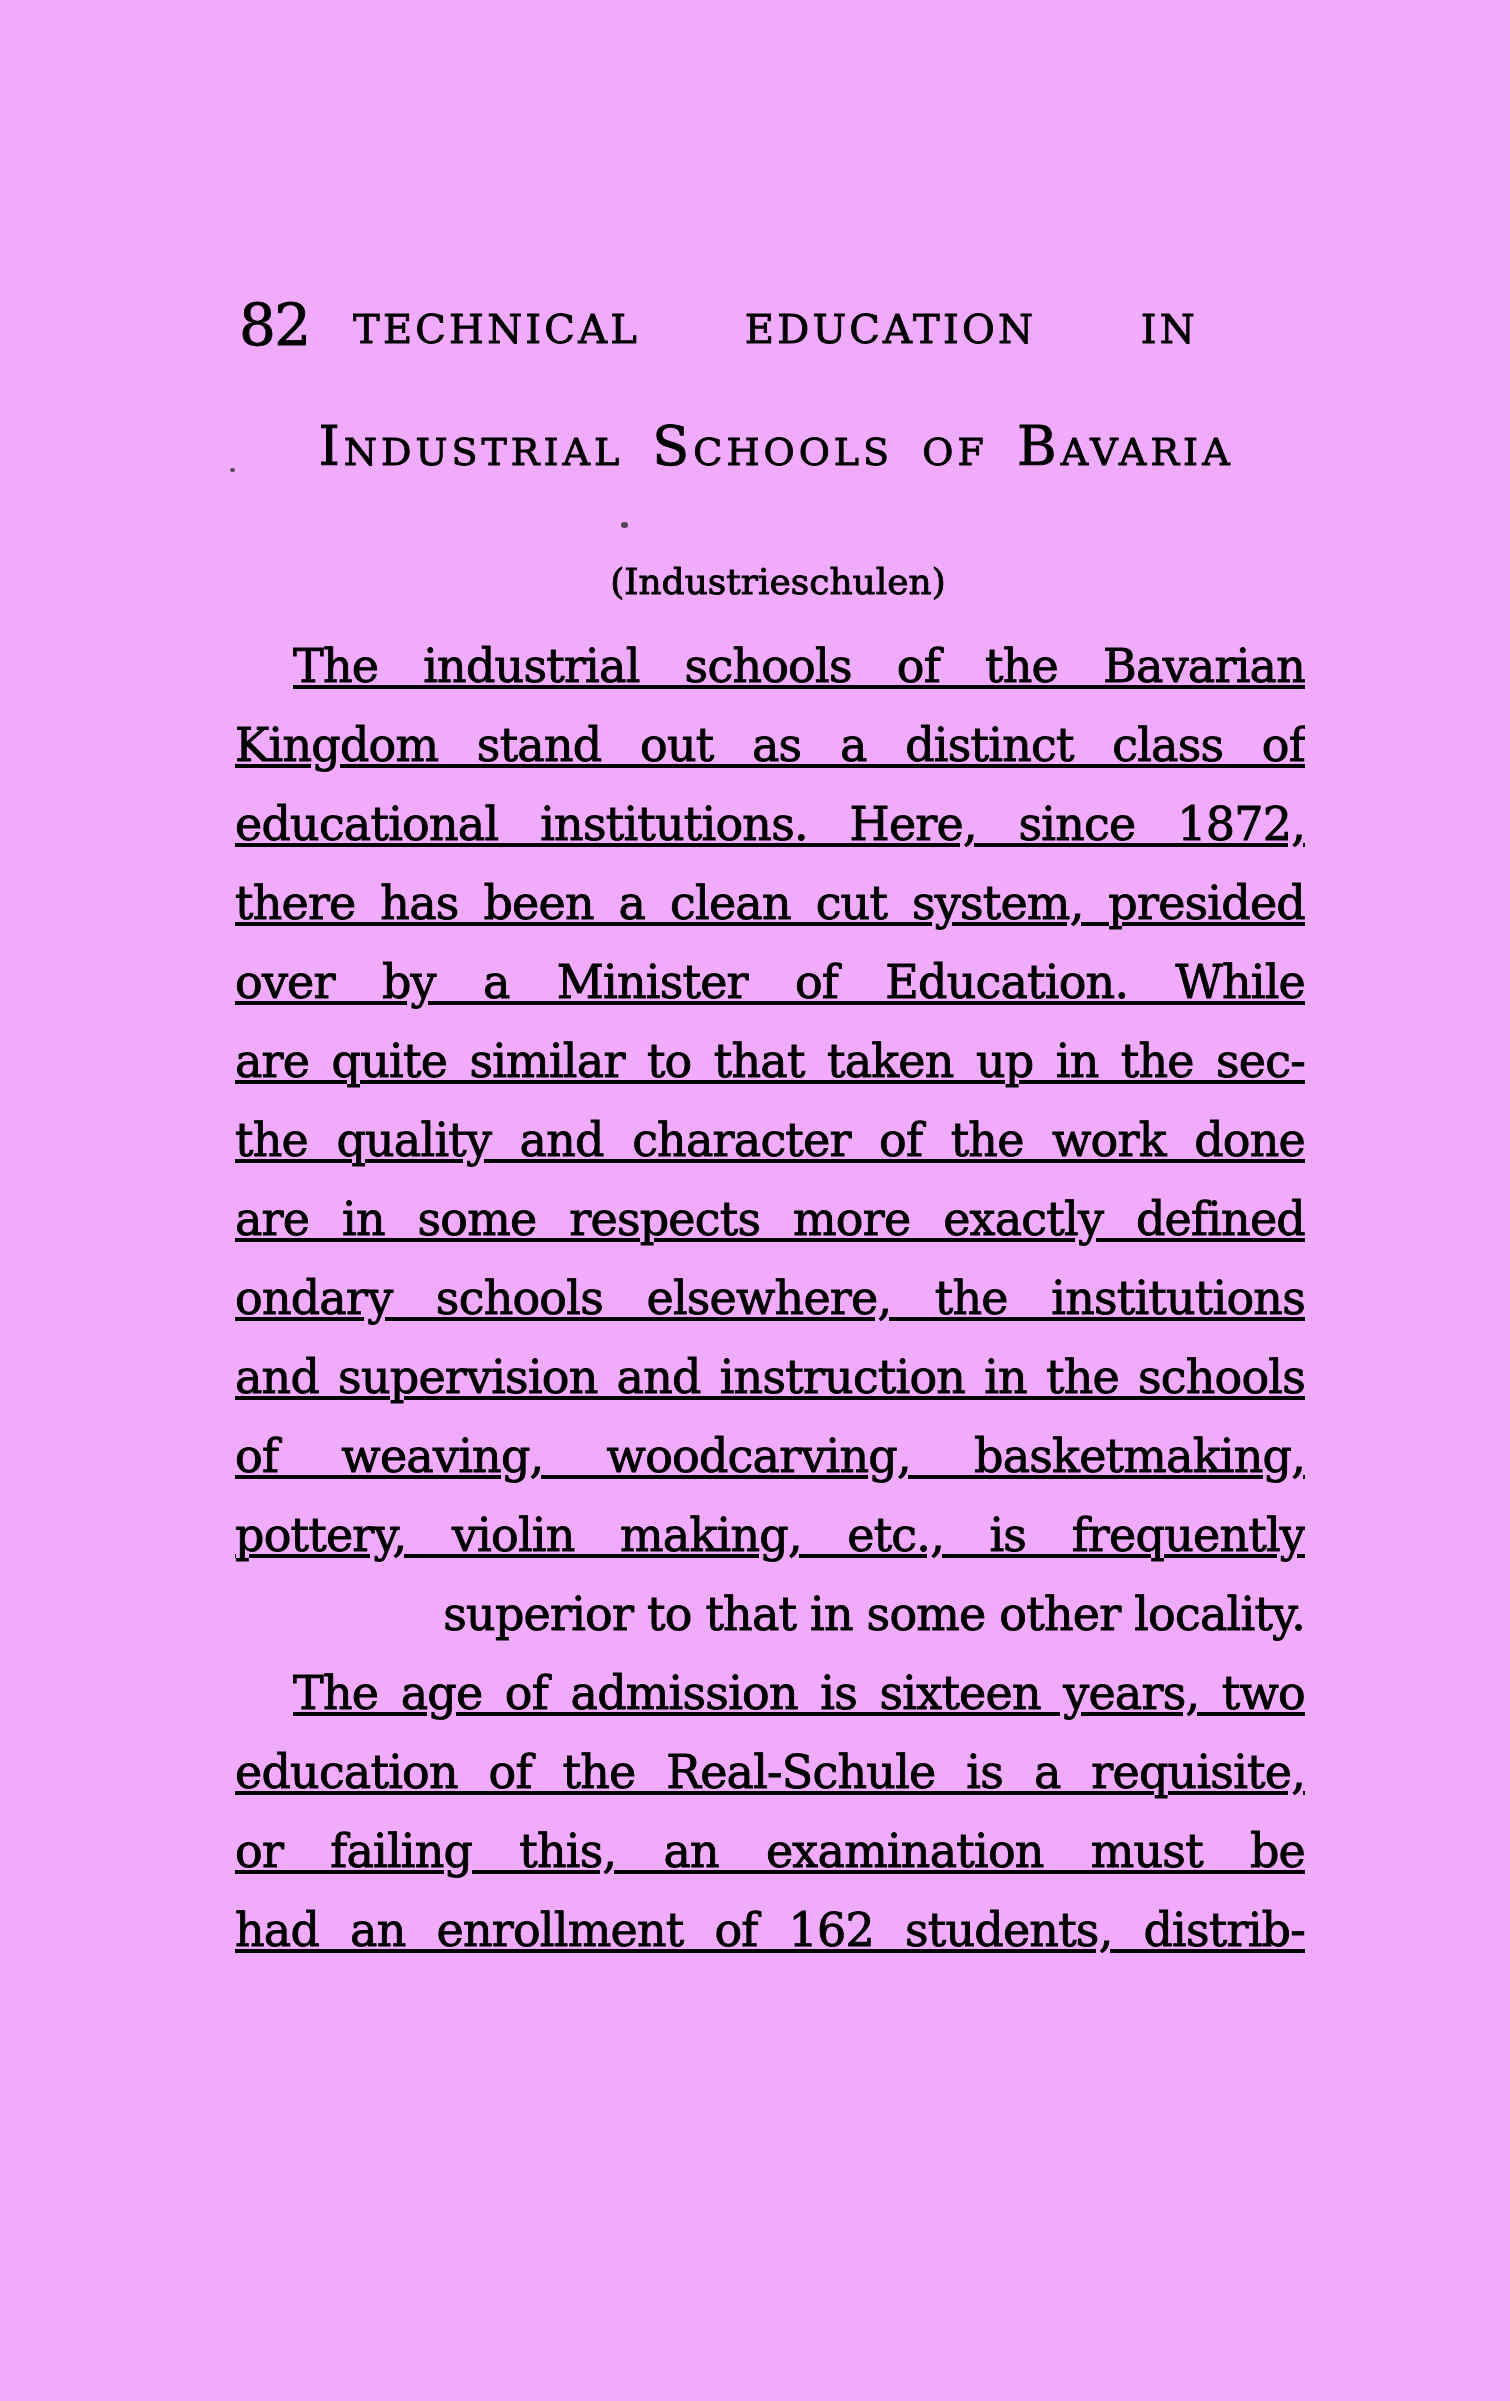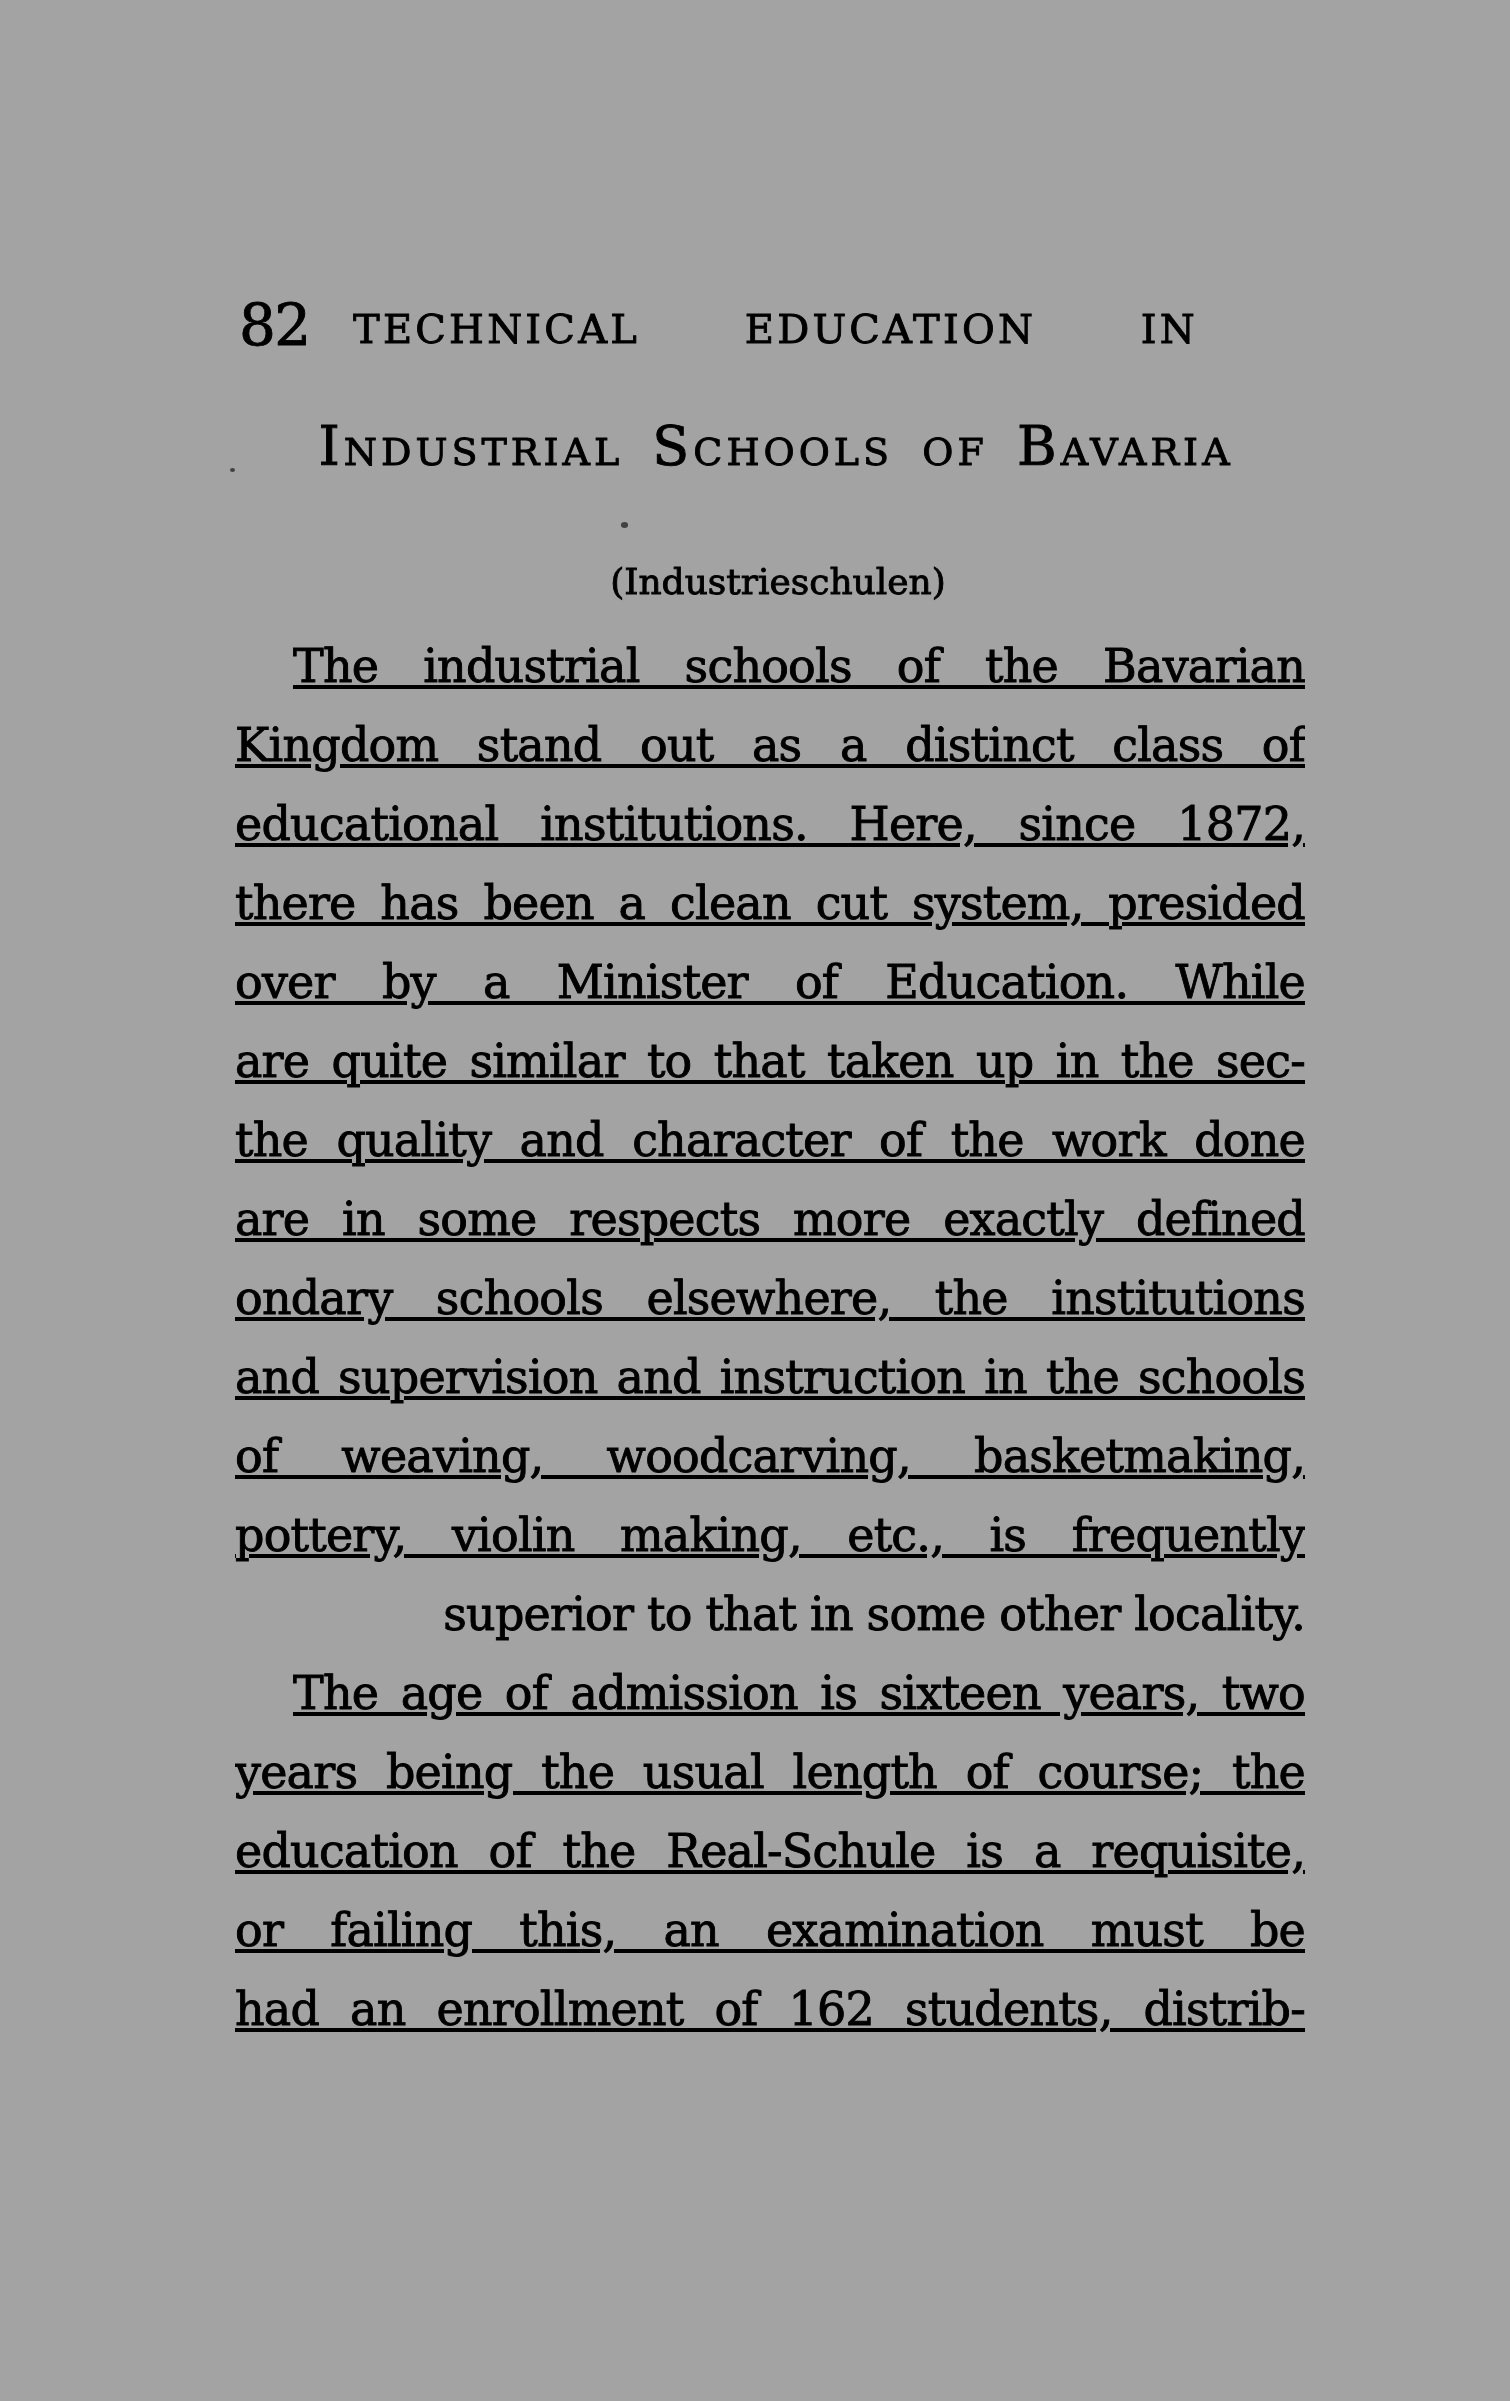--- a/index.html
+++ b/index.html
@@ -4,21 +4,21 @@
 <style>
   html, body {
     margin: 0;
     padding: 0;
     background: #ffffff;
   }
   .page {
     position: relative;
     width: 1510px;
     height: 2401px;
-    background: #a3a3a3;
+    background: #f0abfc;
     overflow: hidden;
     font-family: "DejaVu Serif", "Liberation Serif", serif;
     color: #000000;
     -webkit-text-stroke: 0.9px #000000;
   }
 
   
   .pagenum {
     position: absolute;
     left: 239px;
@@ -135,21 +135,20 @@
       <div class="line j">over by a Minister of Education.  While</div>
       <div class="line j">are quite similar to that taken up in the sec-</div>
       <div class="line j">the quality and character of the work done</div>
       <div class="line j">are in some respects more exactly defined</div>
       <div class="line j">ondary schools elsewhere, the institutions</div>
       <div class="line j">and supervision and instruction in the schools</div>
       <div class="line j">of weaving, woodcarving, basketmaking,</div>
       <div class="line j">pottery, violin making, etc., is frequently</div>
       <div class="line">superior to that in some other locality.</div>
       <div class="line j ind">The age of admission is sixteen years, two</div>
-      <div class="line j">years being the usual length of course; the</div>
       <div class="line j">education of the Real-Schule is a requisite,</div>
       <div class="line j">or failing this, an examination must be</div>
       <div class="line j">had an enrollment of 162 students, distrib-</div>
     </div>
 
   <div class="speck speck-a"></div>
   <div class="speck speck-b"></div>
 
 </div>
 

